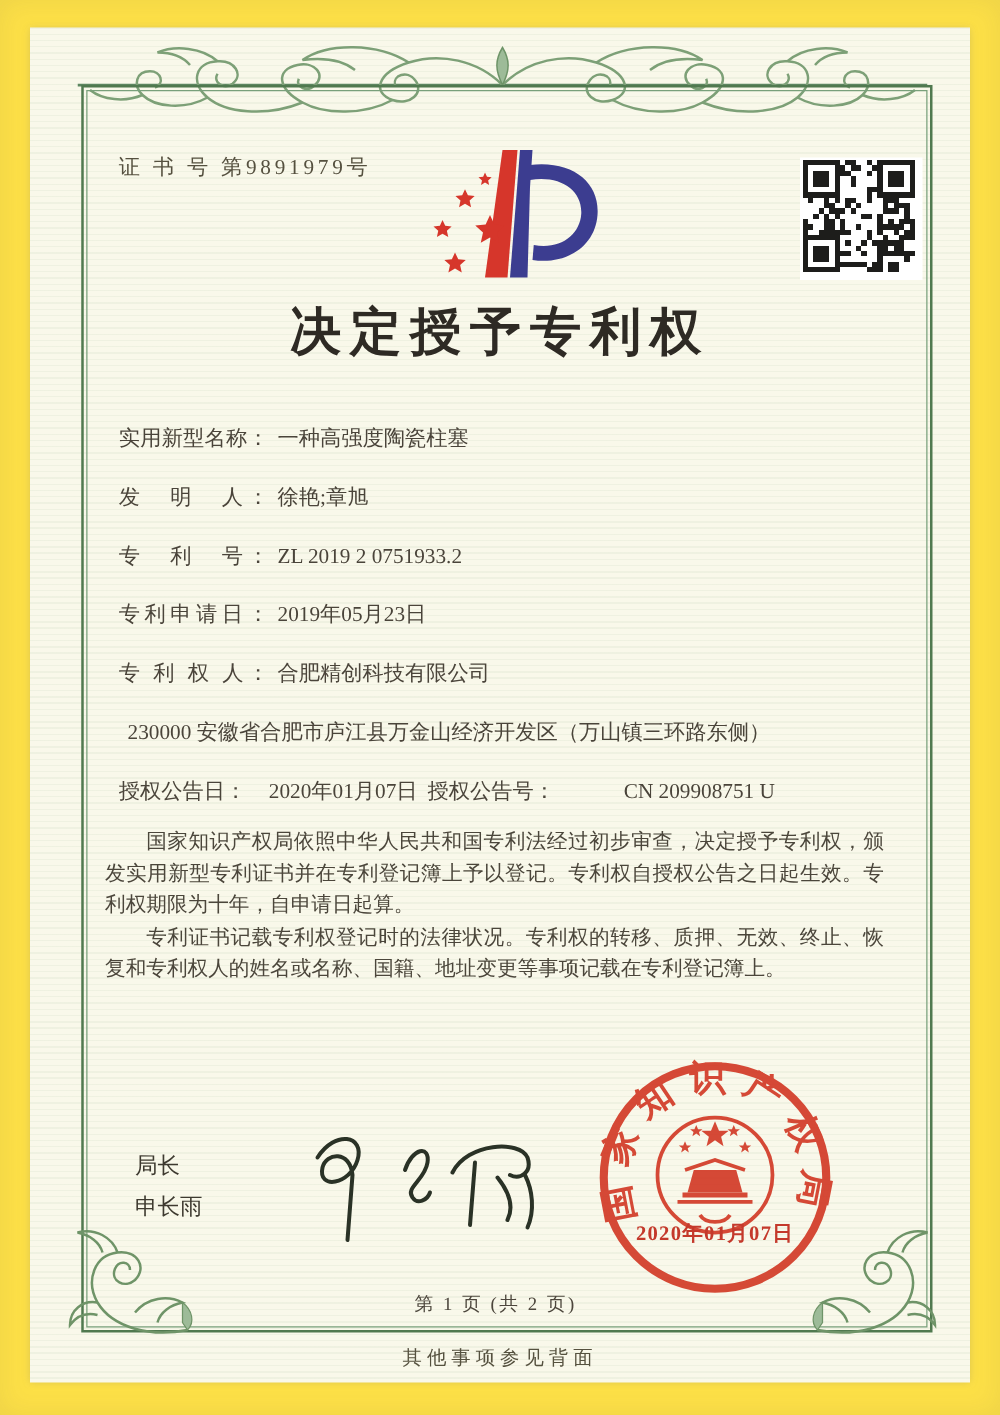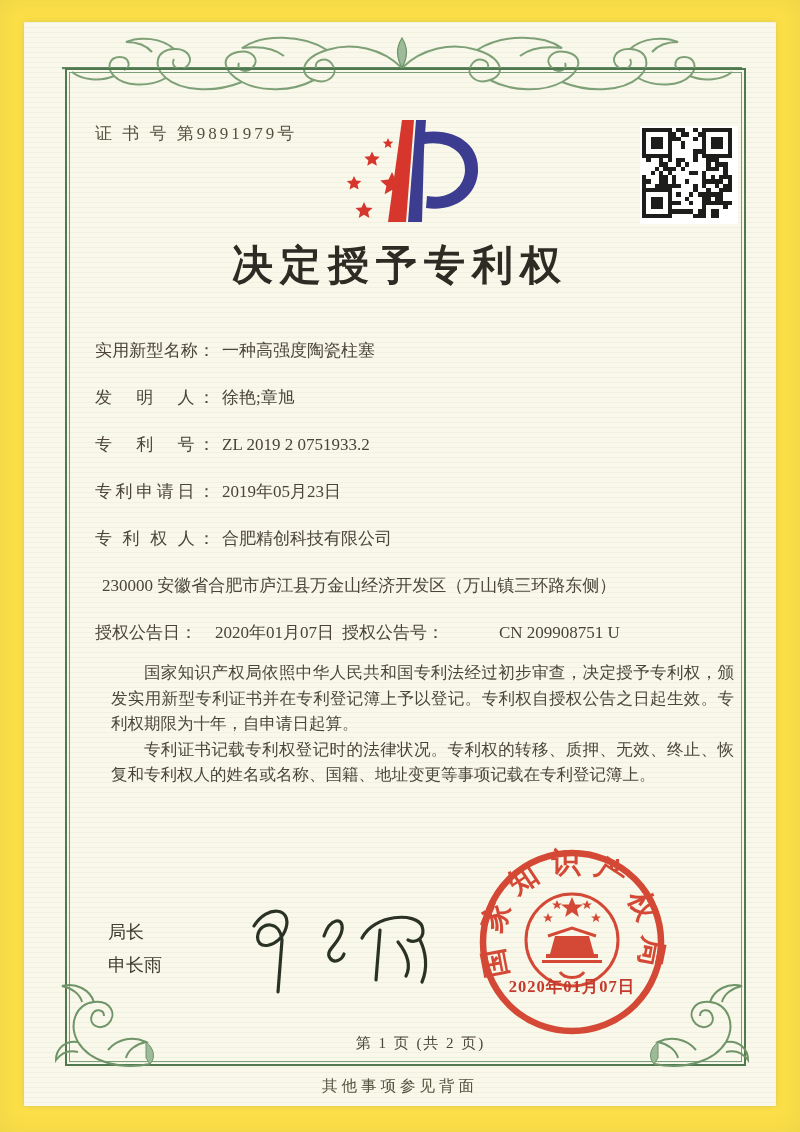--- a/index.html
+++ b/index.html
@@ -19,29 +19,29 @@
   .title{position:absolute;left:0;top:238px;width:800px;text-align:center;
          font-size:41px;font-weight:bold;letter-spacing:7px;color:#2e2a24;}
   .fields{position:absolute;left:95px;top:338px;width:625px;font-size:17px;line-height:26px;color:#4a443a;}
   .frow{display:flex;margin-bottom:21px;}
   .flabel{flex:0 0 120px;text-align:justify;text-align-last:justify;color:#4a443a;}
   .fvalue{flex:1;margin-left:7px;}
   .grant-row{display:flex;margin-bottom:0;}
   .grant-first{flex:0 0 247px;display:flex;}
   .grant-second{display:flex;gap:37px;}
   .glabel{flex:0 0 120px;}
-  .paras{position:absolute;left:111px;top:660px;width:623px;font-size:16.5px;line-height:25.5px;
+  .paras{position:absolute;left:84px;top:660px;width:623px;font-size:16.5px;line-height:25.5px;
          text-align:justify;color:#4b463b;}
   .paras p{margin:0;text-indent:2em;}
   .signoff{position:absolute;left:108px;top:916px;font-size:18px;line-height:33px;color:#3e3a30;}
   .signature{position:absolute;left:220px;top:896px;width:218px;height:100px;}
   .seal{position:absolute;left:476px;top:846px;width:192px;height:192px;}
   .seal-date{position:absolute;left:488px;top:976px;width:168px;text-align:center;
              font-size:16.5px;font-weight:bold;color:#c4392b;letter-spacing:1px;}
-  .page-num{position:absolute;left:82px;top:1034px;width:677px;text-align:center;
+  .page-num{position:absolute;left:58px;top:1034px;width:677px;text-align:center;
             font-size:15px;letter-spacing:2px;color:#4c463c;}
   .back-note{position:absolute;left:0;top:1076px;width:800px;text-align:center;
              font-size:15.5px;letter-spacing:4px;color:#55513f;}
   .ornament-top{position:absolute;left:62px;top:30px;width:680px;height:74px;pointer-events:none;}
   .corner-flourish{position:absolute;width:112px;height:104px;pointer-events:none;}
   .corner-bl{left:50px;top:978px;}
   .corner-br{left:642px;top:978px;transform:scaleX(-1);}
   .vignette{position:absolute;inset:0;pointer-events:none;box-shadow:inset 0 0 22px rgba(90,90,80,0.10);}
 </style>
 </head>

